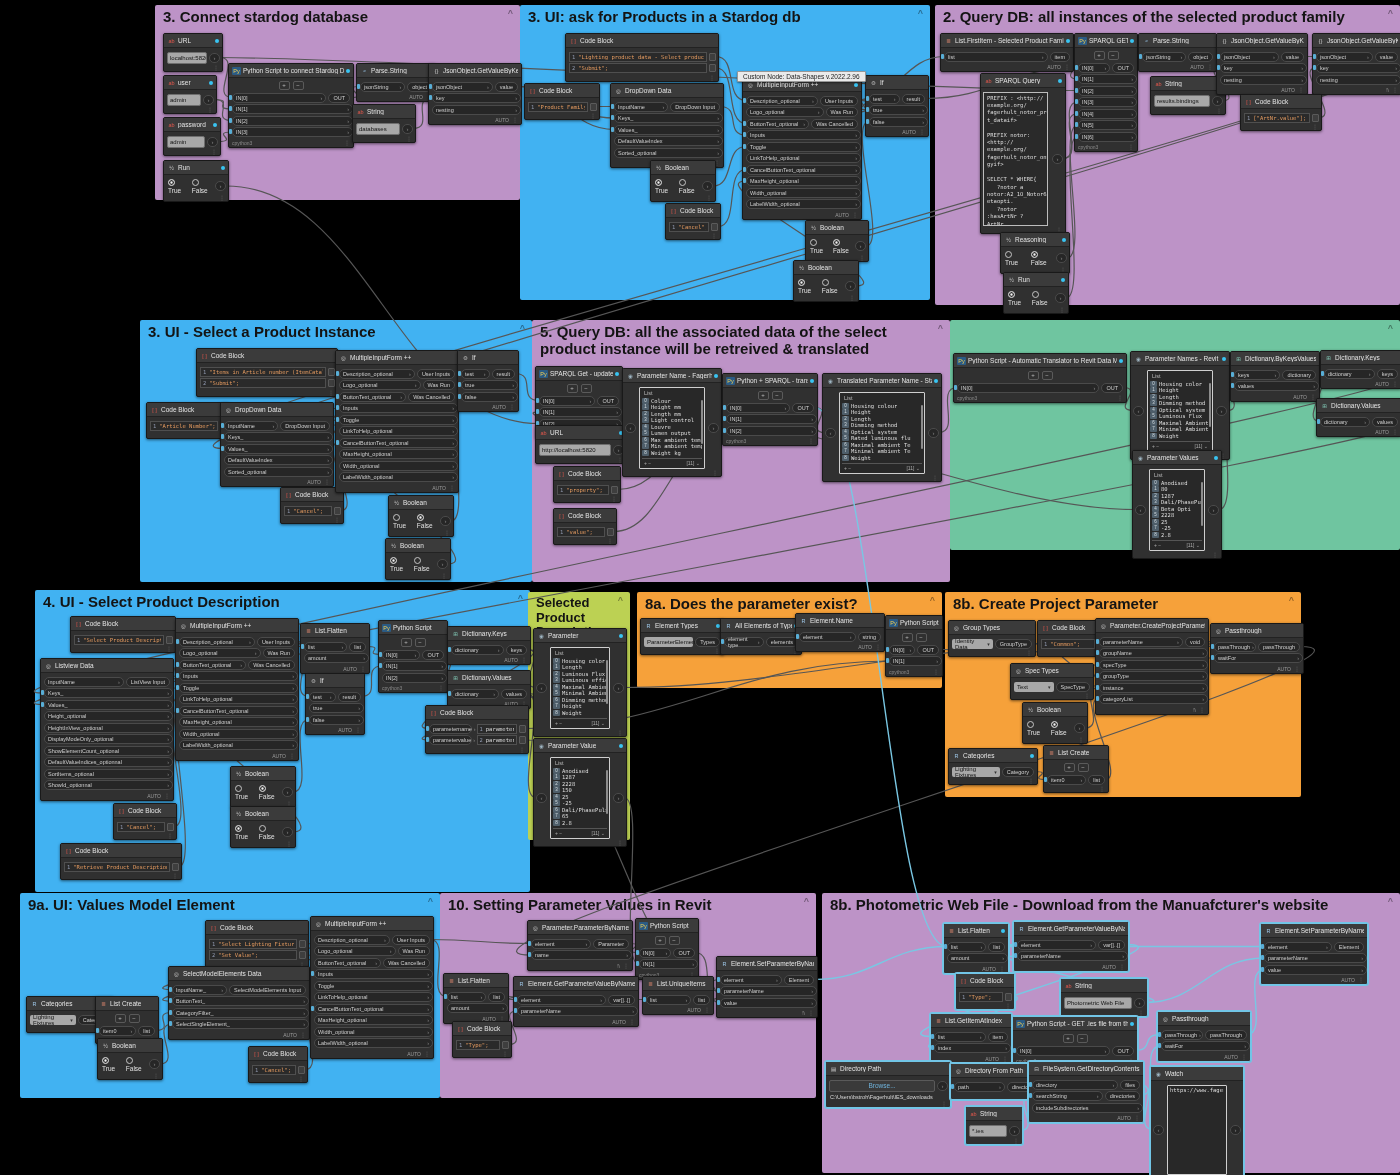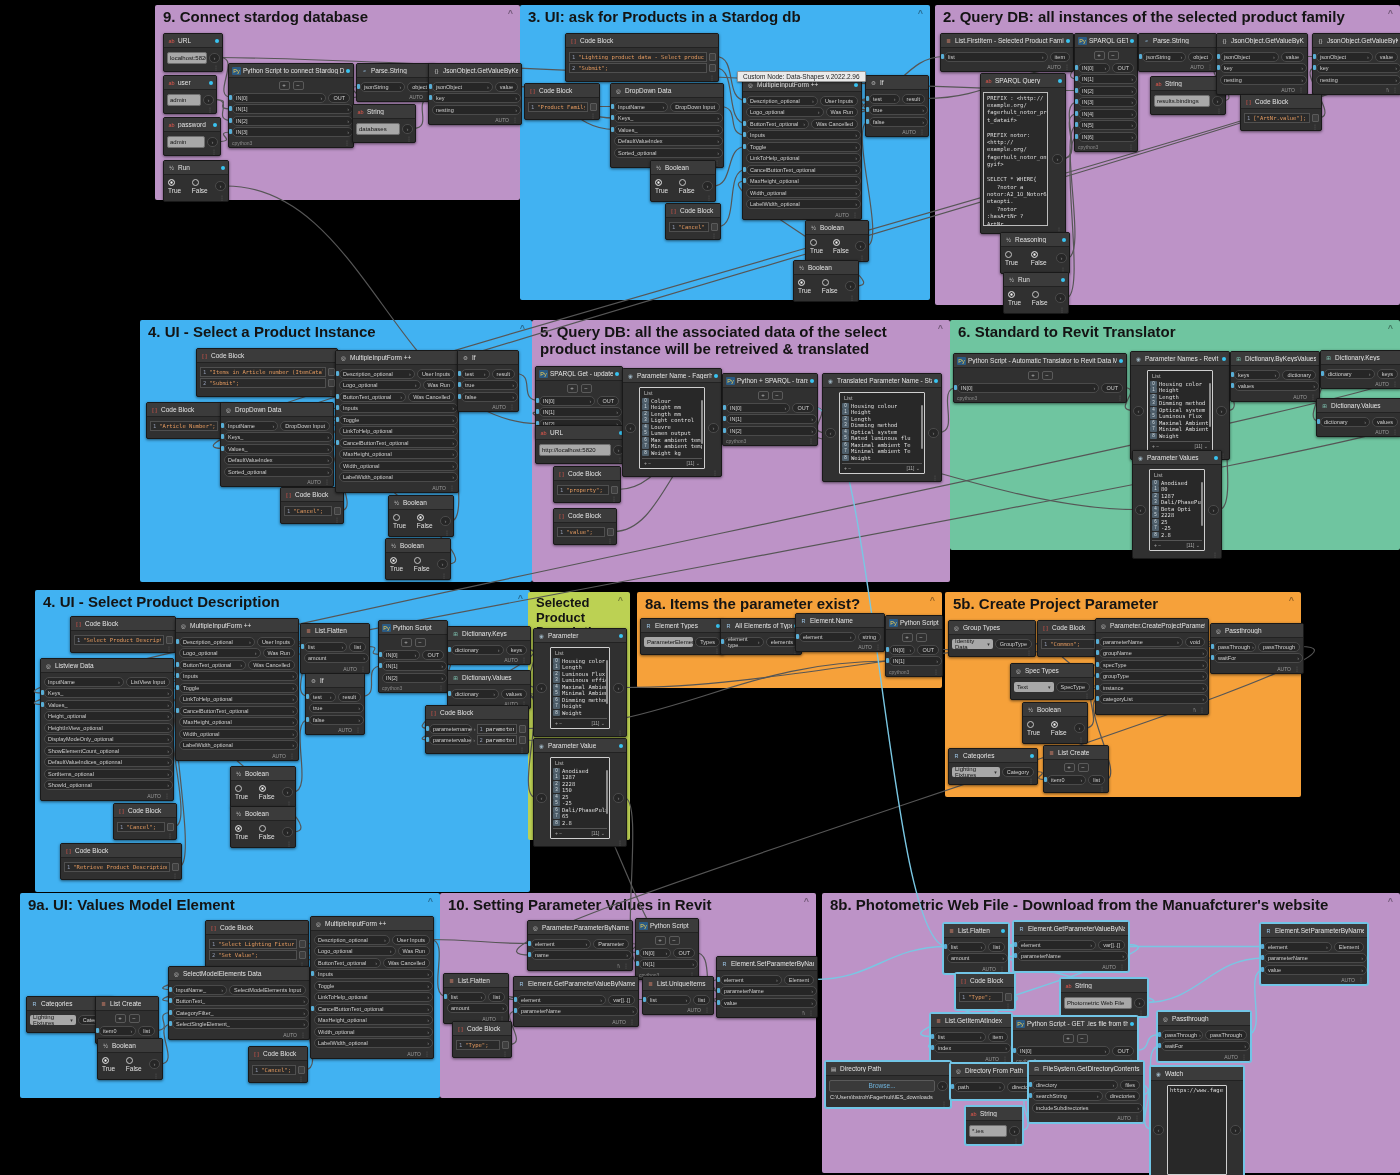--- a/index.html
+++ b/index.html
@@ -59,57 +59,56 @@
   .nf .fl{margin-right:auto;color:#8a8a8a;}
   .ell{color:#787878;font-size:6px;line-height:4px;}
   .tip{position:absolute;background:#eaeaea;border:1px solid #979797;color:#222;font-size:6.5px;
        padding:1px 5px;z-index:5;border-radius:1px;box-shadow:0 1px 2px rgba(0,0,0,.45);white-space:nowrap;}
 </style>
 </head>
 <body>
 
 <div id="canvas">
     <div class="grp" style="left: 155px; top: 5px; width: 365px; height: 195px; background: rgb(189, 147, 199);">
-      <div class="gt">9. Connect stardog database</div>
+      <div class="gt">3. Connect stardog database</div>
       <div class="gcol">^</div>
     </div>
     <div class="grp" style="left: 520px; top: 5px; width: 410px; height: 295px; background: rgb(65, 178, 242);">
       <div class="gt">3. UI: ask for Products in a Stardog db</div>
       <div class="gcol">^</div>
     </div>
     <div class="grp" style="left: 935px; top: 5px; width: 465px; height: 300px; background: rgb(189, 147, 199);">
       <div class="gt">2. Query DB: all instances of the selected product family</div>
       <div class="gcol">^</div>
     </div>
     <div class="grp" style="left: 140px; top: 320px; width: 392px; height: 262px; background: rgb(65, 178, 242);">
-      <div class="gt">4. UI - Select a Product Instance</div>
+      <div class="gt">3. UI - Select a Product Instance</div>
       <div class="gcol">^</div>
     </div>
     <div class="grp" style="left: 532px; top: 320px; width: 418px; height: 262px; background: rgb(189, 147, 199);">
       <div class="gt">5. Query DB: all the associated data of the select product instance will be retreived &amp; translated</div>
       <div class="gcol">^</div>
     </div>
     <div class="grp" style="left: 950px; top: 320px; width: 450px; height: 230px; background: rgb(111, 197, 160);">
-      <div class="gt">6. Standard to Revit Translator</div>
       <div class="gcol">^</div>
     </div>
     <div class="grp" style="left: 35px; top: 590px; width: 495px; height: 302px; background: rgb(65, 178, 242);">
       <div class="gt">4. UI - Select  Product Description</div>
       <div class="gcol">^</div>
     </div>
     <div class="grp" style="left: 528px; top: 592px; width: 102px; height: 248px; background: rgb(188, 209, 83);">
       <div class="gt" style="font-size: 13px; width: 86px;">Selected Product Descriptions</div>
       <div class="gcol">^</div>
     </div>
     <div class="grp" style="left: 637px; top: 592px; width: 305px; height: 96px; background: rgb(246, 161, 58);">
-      <div class="gt">8a. Items the parameter exist?</div>
+      <div class="gt">8a. Does the parameter exist?</div>
       <div class="gcol">^</div>
     </div>
     <div class="grp" style="left: 945px; top: 592px; width: 356px; height: 205px; background: rgb(246, 161, 58);">
-      <div class="gt">5b. Create Project Parameter</div>
+      <div class="gt">8b. Create Project Parameter</div>
       <div class="gcol">^</div>
     </div>
     <div class="grp" style="left: 20px; top: 893px; width: 420px; height: 205px; background: rgb(65, 178, 242);">
       <div class="gt">9a. UI: Values Model Element</div>
       <div class="gcol">^</div>
     </div>
     <div class="grp" style="left: 440px; top: 893px; width: 376px; height: 205px; background: rgb(189, 147, 199);">
       <div class="gt">10. Setting Parameter Values in Revit</div>
       <div class="gcol">^</div>
     </div>

